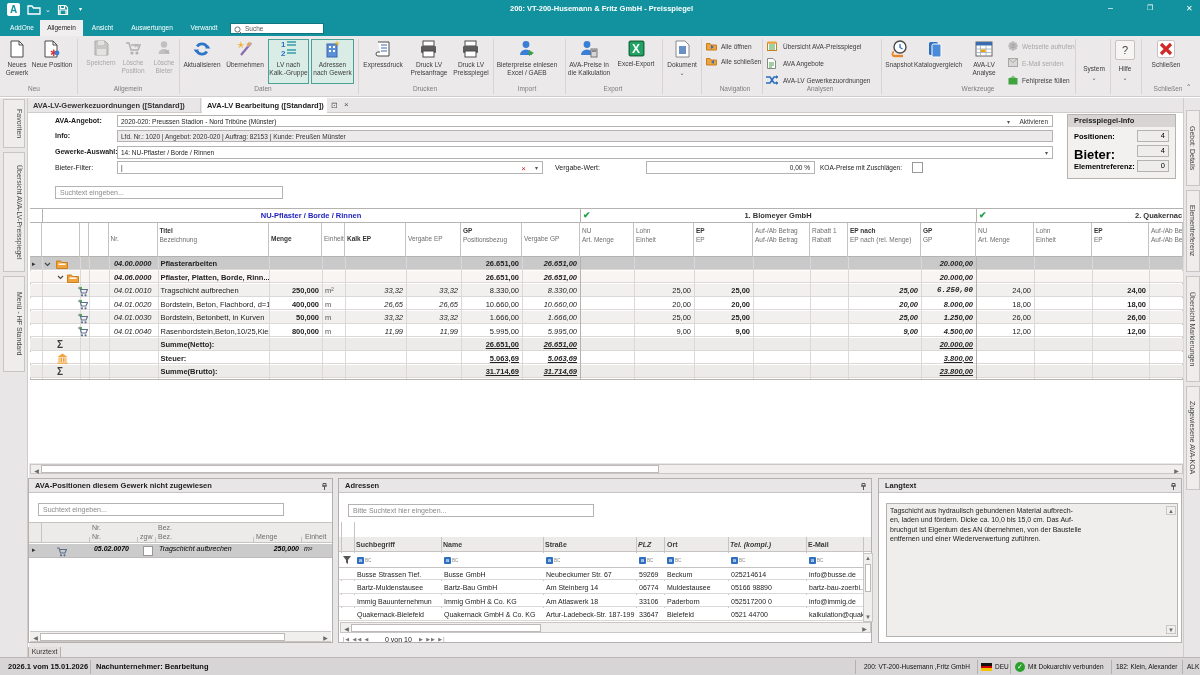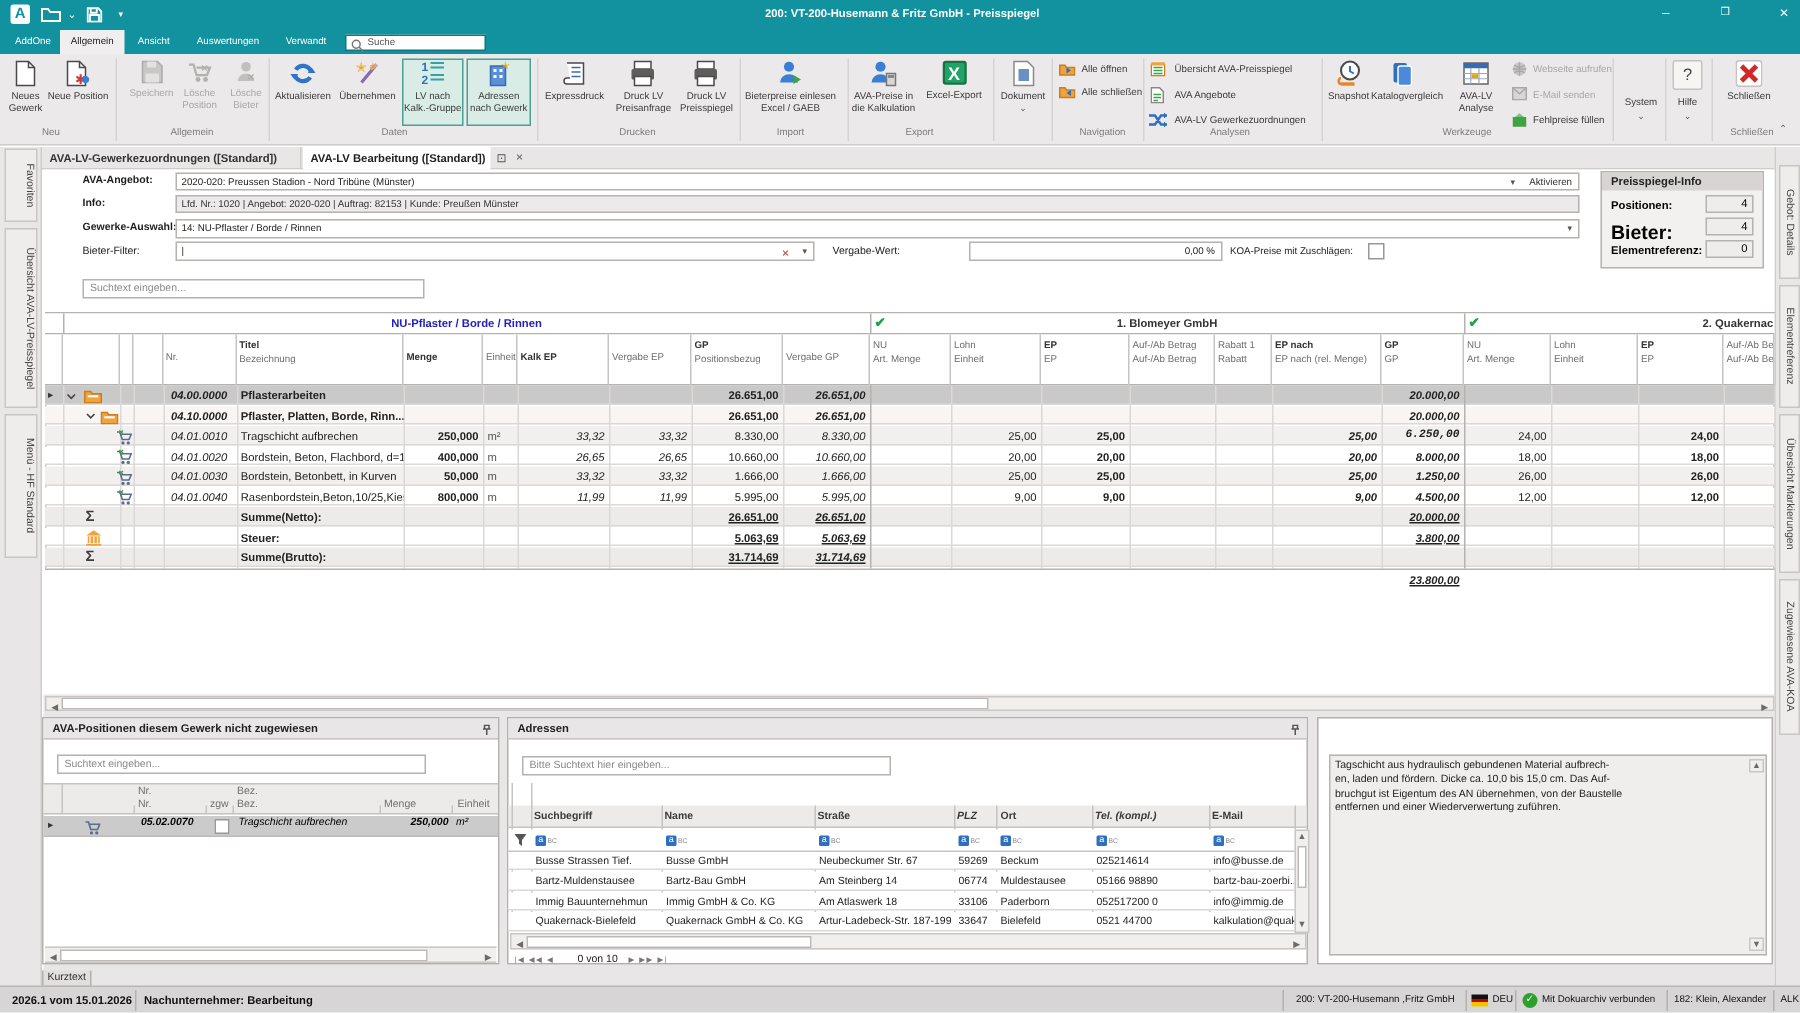--- a/index.html
+++ b/index.html
@@ -465,21 +465,21 @@
       <rect x="1.5" y="4.5" width="8" height="4.5" fill="#f0a23c"></rect>
       <path d="M3 4.5 v4.5 M5.5 4.5 v4.5 M8 4.5 v4.5" stroke="#fff" stroke-width="0.8"></path>
       <rect x="0.5" y="9.5" width="10" height="1.3" fill="#f0a23c"></rect>
     </svg>
 <div class="abs b" style="left:27px;top:156.0px;font-size:10px;color:#3c3c3c;line-height:13px;">Σ</div>
 <div class="abs b i r" style="left:78.5px;top:48.0px;width:49.0px;height:13.5px;line-height:13.5px;padding:0 3px;overflow:hidden;white-space:nowrap;padding-right:6px;">04.00.0000</div>
 <div class="abs b" style="left:127.5px;top:48.0px;width:111.5px;height:13.5px;line-height:13.5px;padding:0 3px;overflow:hidden;white-space:nowrap;">Pflasterarbeiten</div>
 <div class="abs b r" style="left:431.0px;top:48.0px;width:61.0px;height:13.5px;line-height:13.5px;padding:0 3px;overflow:hidden;white-space:nowrap;">26.651,00</div>
 <div class="abs b i r" style="left:492.0px;top:48.0px;width:58.0px;height:13.5px;line-height:13.5px;padding:0 3px;overflow:hidden;white-space:nowrap;">26.651,00</div>
 <div class="abs b i r" style="left:891.0px;top:48.0px;width:55.0px;height:13.5px;line-height:13.5px;padding:0 3px;overflow:hidden;white-space:nowrap;">20.000,00</div>
-<div class="abs b i r" style="left:78.5px;top:61.5px;width:49.0px;height:13.5px;line-height:13.5px;padding:0 3px;overflow:hidden;white-space:nowrap;padding-right:6px;">04.10.0000</div>
+<div class="abs b i r" style="left:78.5px;top:61.5px;width:49.0px;height:13.5px;line-height:13.5px;padding:0 3px;overflow:hidden;white-space:nowrap;padding-right:6px;">04.06.0000</div>
 <div class="abs b" style="left:127.5px;top:61.5px;width:111.5px;height:13.5px;line-height:13.5px;padding:0 3px;overflow:hidden;white-space:nowrap;">Pflaster, Platten, Borde, Rinn...</div>
 <div class="abs b r" style="left:431.0px;top:61.5px;width:61.0px;height:13.5px;line-height:13.5px;padding:0 3px;overflow:hidden;white-space:nowrap;">26.651,00</div>
 <div class="abs b i r" style="left:492.0px;top:61.5px;width:58.0px;height:13.5px;line-height:13.5px;padding:0 3px;overflow:hidden;white-space:nowrap;">26.651,00</div>
 <div class="abs b i r" style="left:891.0px;top:61.5px;width:55.0px;height:13.5px;line-height:13.5px;padding:0 3px;overflow:hidden;white-space:nowrap;">20.000,00</div>
 <div class="abs i r" style="left:78.5px;top:75.0px;width:49.0px;height:13.5px;line-height:13.5px;padding:0 3px;overflow:hidden;white-space:nowrap;padding-right:6px;">04.01.0010</div>
 <div class="abs " style="left:127.5px;top:75.0px;width:111.5px;height:13.5px;line-height:13.5px;padding:0 3px;overflow:hidden;white-space:nowrap;">Tragschicht aufbrechen</div>
 <div class="abs b r" style="left:239.0px;top:75.0px;width:53.0px;height:13.5px;line-height:13.5px;padding:0 3px;overflow:hidden;white-space:nowrap;">250,000</div>
 <div class="abs " style="left:292.0px;top:75.0px;width:23.0px;height:13.5px;line-height:13.5px;padding:0 3px;overflow:hidden;white-space:nowrap;color:#555;">m²</div>
 <div class="abs i r" style="left:315.0px;top:75.0px;width:61.0px;height:13.5px;line-height:13.5px;padding:0 3px;overflow:hidden;white-space:nowrap;">33,32</div>
 <div class="abs i r" style="left:376.0px;top:75.0px;width:55.0px;height:13.5px;line-height:13.5px;padding:0 3px;overflow:hidden;white-space:nowrap;">33,32</div>
@@ -537,21 +537,21 @@
 <div class="abs b r u" style="left:431.0px;top:129.0px;width:61.0px;height:13.5px;line-height:13.5px;padding:0 3px;overflow:hidden;white-space:nowrap;">26.651,00</div>
 <div class="abs b i r u" style="left:492.0px;top:129.0px;width:58.0px;height:13.5px;line-height:13.5px;padding:0 3px;overflow:hidden;white-space:nowrap;">26.651,00</div>
 <div class="abs b i r u" style="left:891.0px;top:129.0px;width:55.0px;height:13.5px;line-height:13.5px;padding:0 3px;overflow:hidden;white-space:nowrap;">20.000,00</div>
 <div class="abs b" style="left:127.5px;top:142.5px;width:111.5px;height:13.5px;line-height:13.5px;padding:0 3px;overflow:hidden;white-space:nowrap;">Steuer:</div>
 <div class="abs b r u" style="left:431.0px;top:142.5px;width:61.0px;height:13.5px;line-height:13.5px;padding:0 3px;overflow:hidden;white-space:nowrap;">5.063,69</div>
 <div class="abs b i r u" style="left:492.0px;top:142.5px;width:58.0px;height:13.5px;line-height:13.5px;padding:0 3px;overflow:hidden;white-space:nowrap;">5.063,69</div>
 <div class="abs b i r u" style="left:891.0px;top:142.5px;width:55.0px;height:13.5px;line-height:13.5px;padding:0 3px;overflow:hidden;white-space:nowrap;">3.800,00</div>
 <div class="abs b" style="left:127.5px;top:156.0px;width:111.5px;height:13.5px;line-height:13.5px;padding:0 3px;overflow:hidden;white-space:nowrap;">Summe(Brutto):</div>
 <div class="abs b r u" style="left:431.0px;top:156.0px;width:61.0px;height:13.5px;line-height:13.5px;padding:0 3px;overflow:hidden;white-space:nowrap;">31.714,69</div>
 <div class="abs b i r u" style="left:492.0px;top:156.0px;width:58.0px;height:13.5px;line-height:13.5px;padding:0 3px;overflow:hidden;white-space:nowrap;">31.714,69</div>
-<div class="abs b i r u" style="left:891.0px;top:156.0px;width:55.0px;height:13.5px;line-height:13.5px;padding:15px 3px;overflow:hidden;white-space:nowrap;">23.800,00</div>
+<div class="abs b i r u" style="left:891.0px;top:156.0px;width:55.0px;height:13.5px;line-height:13.5px;padding:0 3px;overflow:hidden;white-space:nowrap;">23.800,00</div>
 </div>
 
 <div class="abs" id="bottombg" style="left:29px;top:463px;width:1154px;height:194px;background:#e9e6e7;"></div>
 
 <div class="sbar" style="left:30px;top:464px;width:1153px;height:10px;">
   <div class="sarr" style="left:1px;top:1.5px;width:9px;">◀</div>
   <div class="sthumb" style="left:10px;top:0px;width:618px;height:8px;"></div>
   <div class="sarr" style="right:1px;top:1.5px;width:9px;">▶</div>
 </div>
 
@@ -679,20 +679,23 @@
         <div class="sarr" style="right:1px;top:2px;width:9px;">▶</div>
       </div>
 <div class="abs" style="left:4px;top:156.6px;font-size:5px;color:#777;letter-spacing:1px;white-space:nowrap;">|◀ ◀◀ ◀</div>
 <div class="abs" style="left:46px;top:156.6px;font-size:7px;color:#222;white-space:nowrap;">0 von 10</div>
 <div class="abs" style="left:80px;top:156.6px;font-size:5px;color:#777;letter-spacing:1px;white-space:nowrap;">▶ ▶▶ ▶|</div>
 </div>
 
 </div>
 
 <div class="panel" style="left:878px;top:478px;width:304px;height:165px;">
+  <div class="phead">Langtext<svg style="position:absolute;right:4px;top:4px" width="7" height="8">
+        <path d="M1 3 h5 M3.5 3 v4 M2 0.5 h3 v2.5 h-3 Z" stroke="#555" stroke-width="1" fill="none"></path>
+      </svg></div>
   <div class="abs" style="left:7px;top:24px;width:292px;height:134px;background:#f0eeed;border:1px solid #b5b2b0;">
     <div class="abs" style="left:3px;top:2px;width:272px;font-size:7px;color:#222;line-height:9.4px;">Tagschicht aus hydraulisch gebundenen Material aufbrech-<br>en, laden und fördern. Dicke ca. 10,0 bis 15,0 cm. Das Auf-<br>bruchgut ist Eigentum des AN übernehmen, von der Baustelle<br>entfernen und einer Wiederverwertung zuführen.</div>
     <div class="sarr" style="right:1px;top:2px;width:10px;height:9px;border:1px solid #c9c6c5;background:#f1efee;line-height:8px;">▲</div>
     <div class="sarr" style="right:1px;bottom:2px;width:10px;height:9px;border:1px solid #c9c6c5;background:#f1efee;line-height:8px;">▼</div>
   </div>
 </div>
 
 <div class="abs" id="statusbar">
   <div class="abs b" style="left:8px;top:4px;">2026.1 vom 15.01.2026</div>
   <div class="ssep" style="left:90px;"></div>

